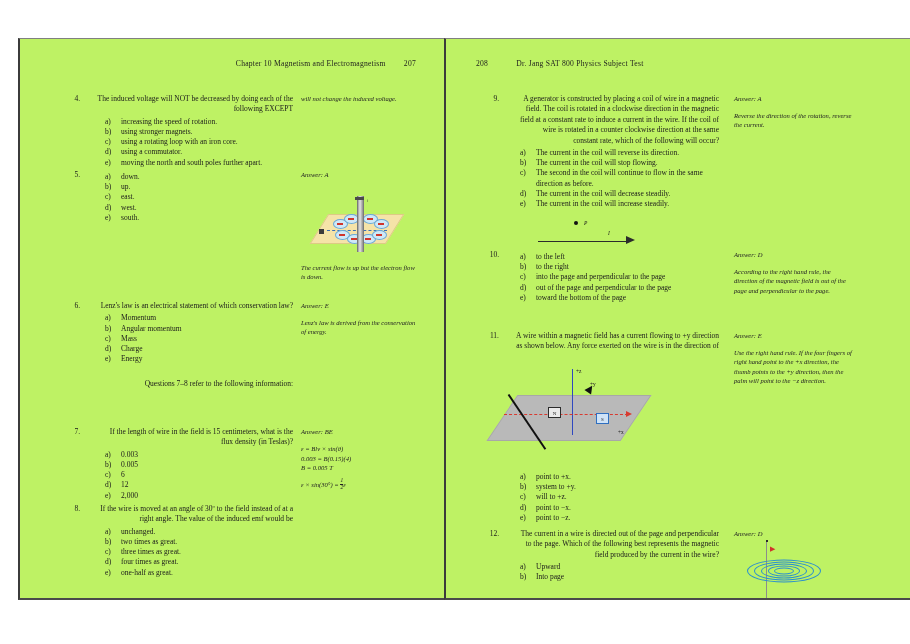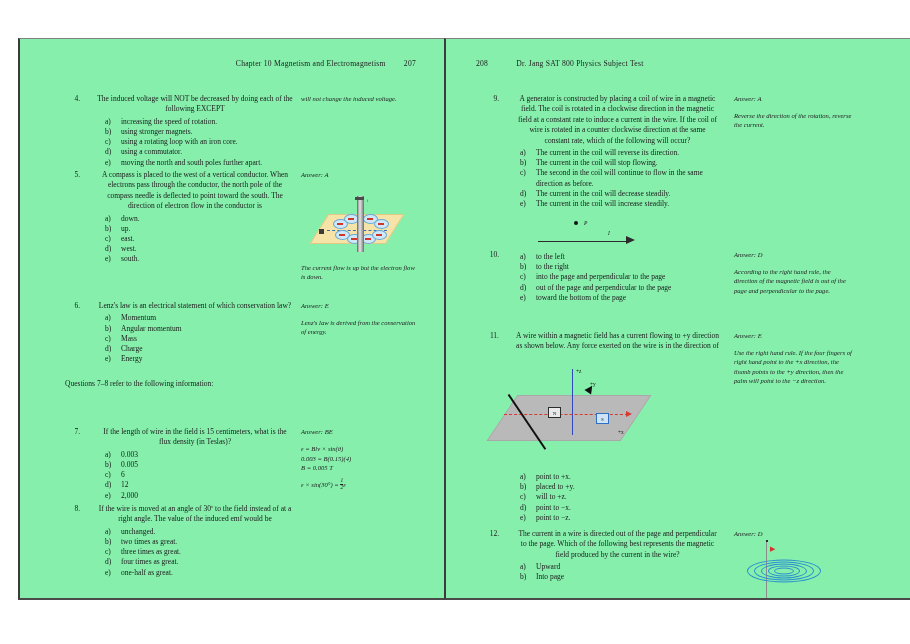--- a/index.html
+++ b/index.html
@@ -19,21 +19,21 @@
     position: relative;
     width: 910px;
     height: 644px;
     background: #ffffff;
   }
 
   .page {
     position: absolute;
     top: 38px;
     height: 562px;
-    background: #86efac;
+    background: #bef264;
     border: 1px solid #808080;
     border-left: 2px solid #3b3b3b;
     border-bottom: 2px solid #4a4a4a;
     box-sizing: border-box;
     overflow: hidden;
   }
   .page-left  { left: 18px;  width: 437px; }
   .page-right { left: 444px; width: 474px; }
 
   .page-inner {
@@ -76,21 +76,21 @@
     top: 0;
     width: 15px;
     text-align: right;
     font-size: 7.5px;
     line-height: 10.4px;
   }
   .q-stem {
     margin-left: 32px;
     font-size: 7.5px;
     line-height: 10.4px;
-    text-align: center;
+    text-align: right;
   }
   .choices {
     margin: 2px 0 0 0;
     padding: 0;
     list-style: none;
   }
   .choices li {
     position: relative;
     padding-left: 56px;
     font-size: 7.5px;
@@ -143,21 +143,21 @@
   }
   .frac .den { border-top: 1px solid #222; display: block; }
 
   
   .intro {
     position: absolute;
     width: 228px;
     font-size: 7.5px;
     line-height: 10.4px;
   }
-  .intro .hang { display: block; }
+  .intro .hang { display: block; text-align: right; }
   .intro .ind  { display: block; margin-left: 21px; }
 
   
 
   
   .fig-compass {
     position: absolute;
     width: 86px;
     height: 56px;
   }
@@ -397,21 +397,20 @@
           </ul>
         </div>
       </div>
       <div class="margin-note" style="top:55px;">
         <span class="note margin-plain">will not change the induced voltage.</span>
       </div>
 
       <div class="q" style="left:45px; top:131px;">
         <div class="q-body">
           <div class="q-num">5.</div>
-          <div class="q-stem">A compass is placed to the west of a vertical conductor. When electrons pass through the conductor, the north pole of the compass needle is deflected to point toward the south. The direction of electron flow in the conductor is</div>
           <ul class="choices">
             <li><span class="lab">a)</span><span>down.</span></li>
             <li><span class="lab">b)</span><span>up.</span></li>
             <li><span class="lab">c)</span><span>east.</span></li>
             <li><span class="lab">d)</span><span>west.</span></li>
             <li><span class="lab">e)</span><span>south.</span></li>
           </ul>
         </div>
       </div>
       <div class="margin-note" style="top:131px;">
@@ -576,21 +575,21 @@
         <div class="yarrowhd"></div>
         <div class="ylab">+y</div>
         <div class="magN">N</div>
         <div class="magS">S</div>
       </div>
 
       <div class="q" style="left:38px; top:431px;">
         <div class="q-body">
           <ul class="choices">
             <li><span class="lab">a)</span><span>point to +x.</span></li>
-            <li><span class="lab">b)</span><span>placed to +y.</span></li>
+            <li><span class="lab">b)</span><span>system to +y.</span></li>
             <li><span class="lab">c)</span><span>will to +z.</span></li>
             <li><span class="lab">d)</span><span>point to −x.</span></li>
             <li><span class="lab">e)</span><span>point to −z.</span></li>
           </ul>
         </div>
       </div>
 
       <div class="q" style="left:38px; top:490px;">
         <div class="q-body">
           <div class="q-num">12.</div>

